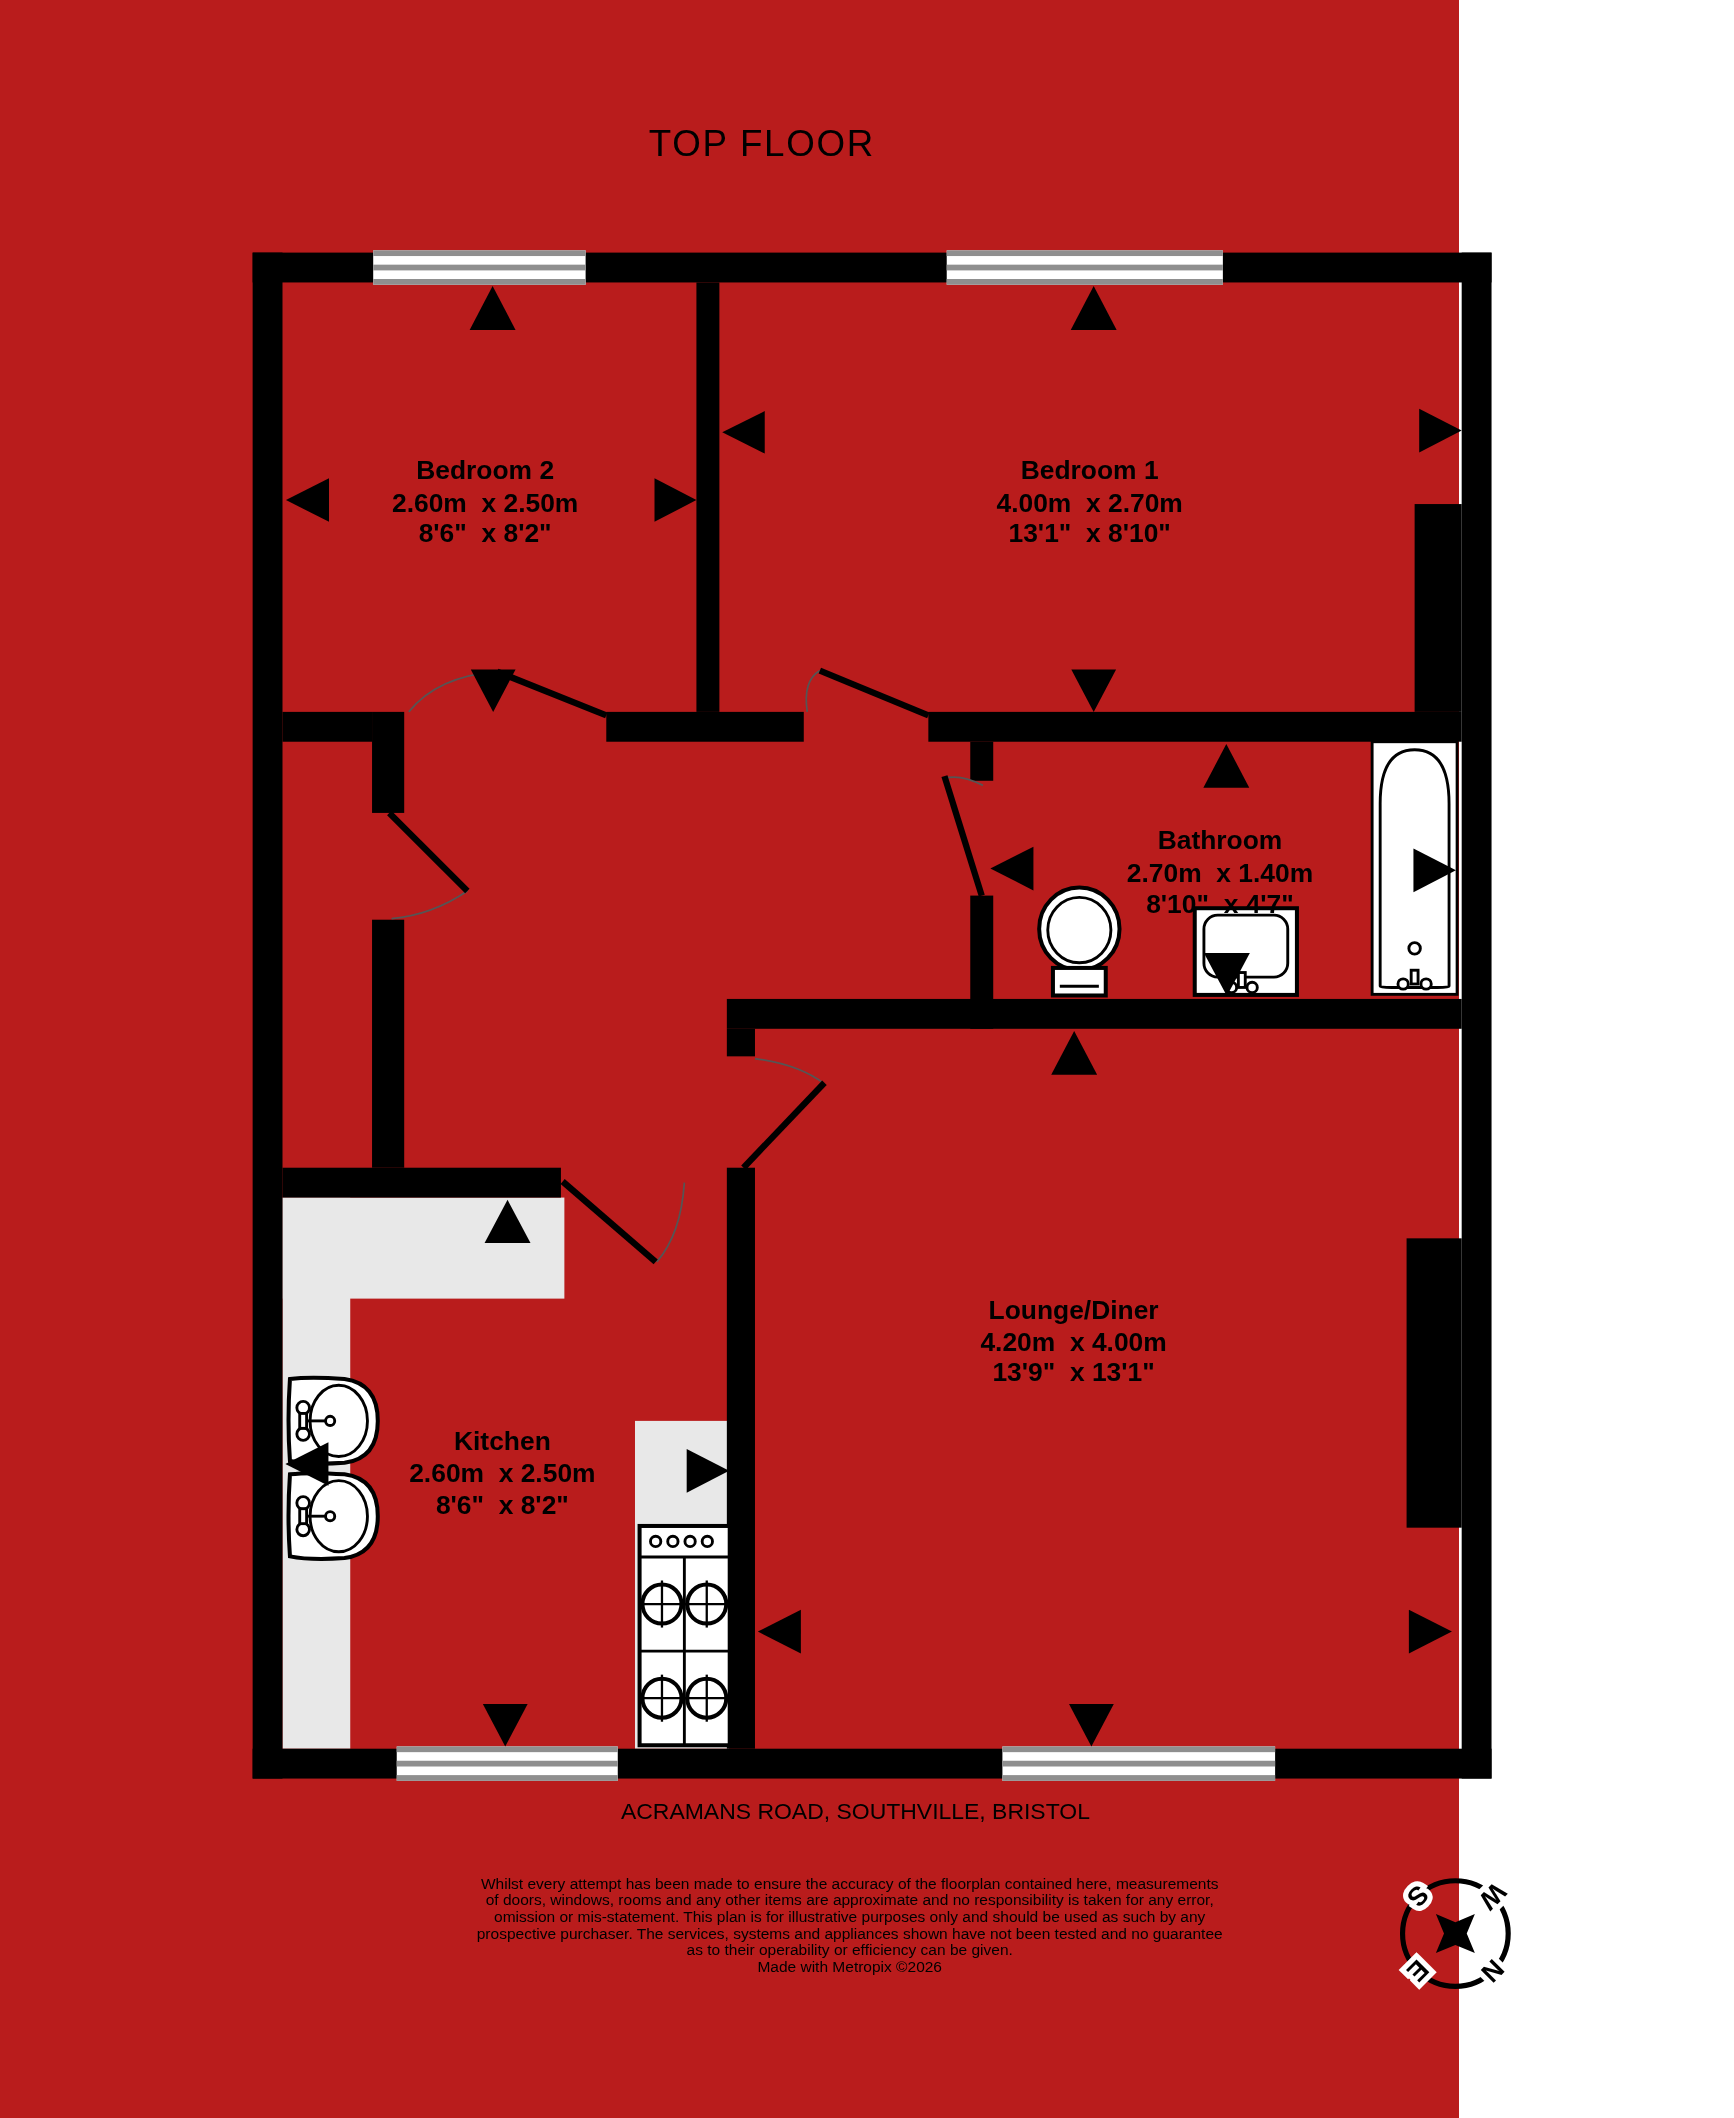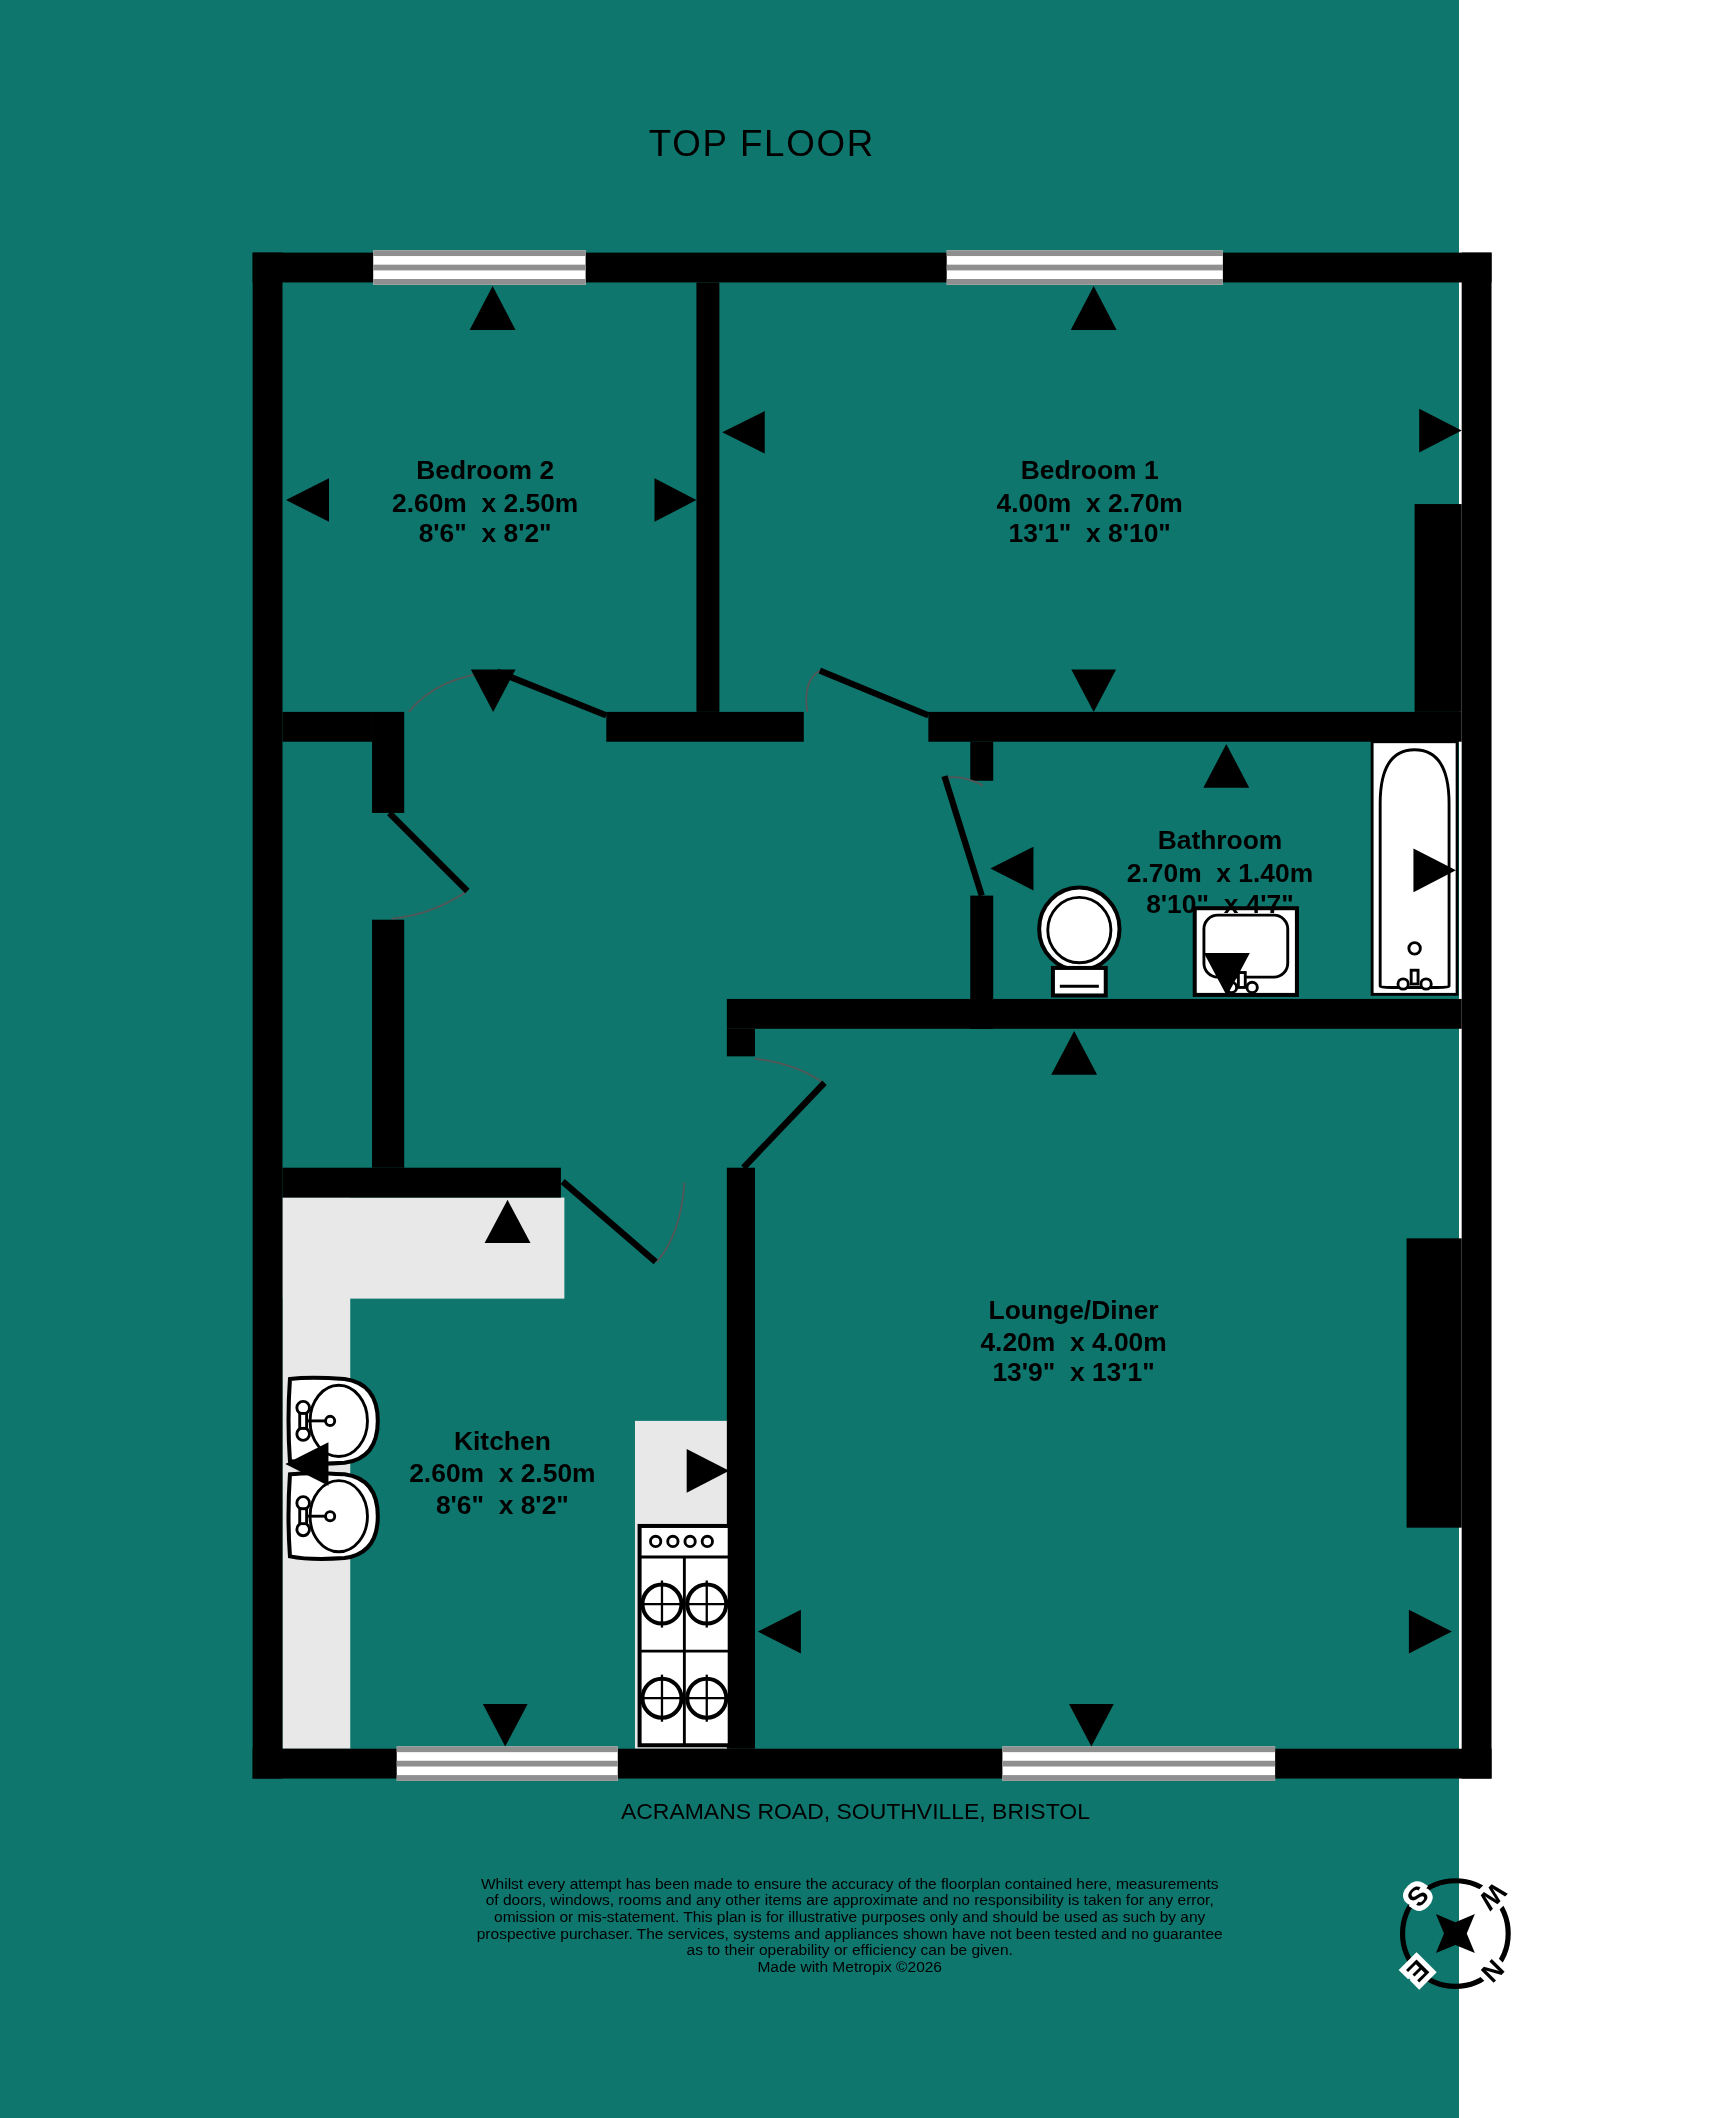--- a/index.html
+++ b/index.html
@@ -1,16 +1,16 @@
 <!DOCTYPE html>
 <html style="font-size:9.2px"><head>
 <meta charset="utf-8">
 <style>
   html,body{margin:0;padding:0;background:#ffffff;}
-  .page{width:1459px;height:2119px;position:relative;background:#0f766e;
+  .page{width:1459px;height:2119px;position:relative;background:#b91c1c;
         font-family:"Liberation Sans", sans-serif;}
   svg{display:block;}
   .wall{fill:#000;}
   .counter{fill:#e8e8e8;}
   .winline{fill:#8f8f8f;}
   .fixture{fill:#fff;stroke:#000;stroke-width:7;}
   .fixture-thin{fill:#fff;stroke:#000;stroke-width:5;}
   .doorleaf{stroke:#000;stroke-width:11;fill:none;}
   .doorarc{stroke:#555;stroke-width:3;fill:none;}
   .arrow{fill:#000;}

